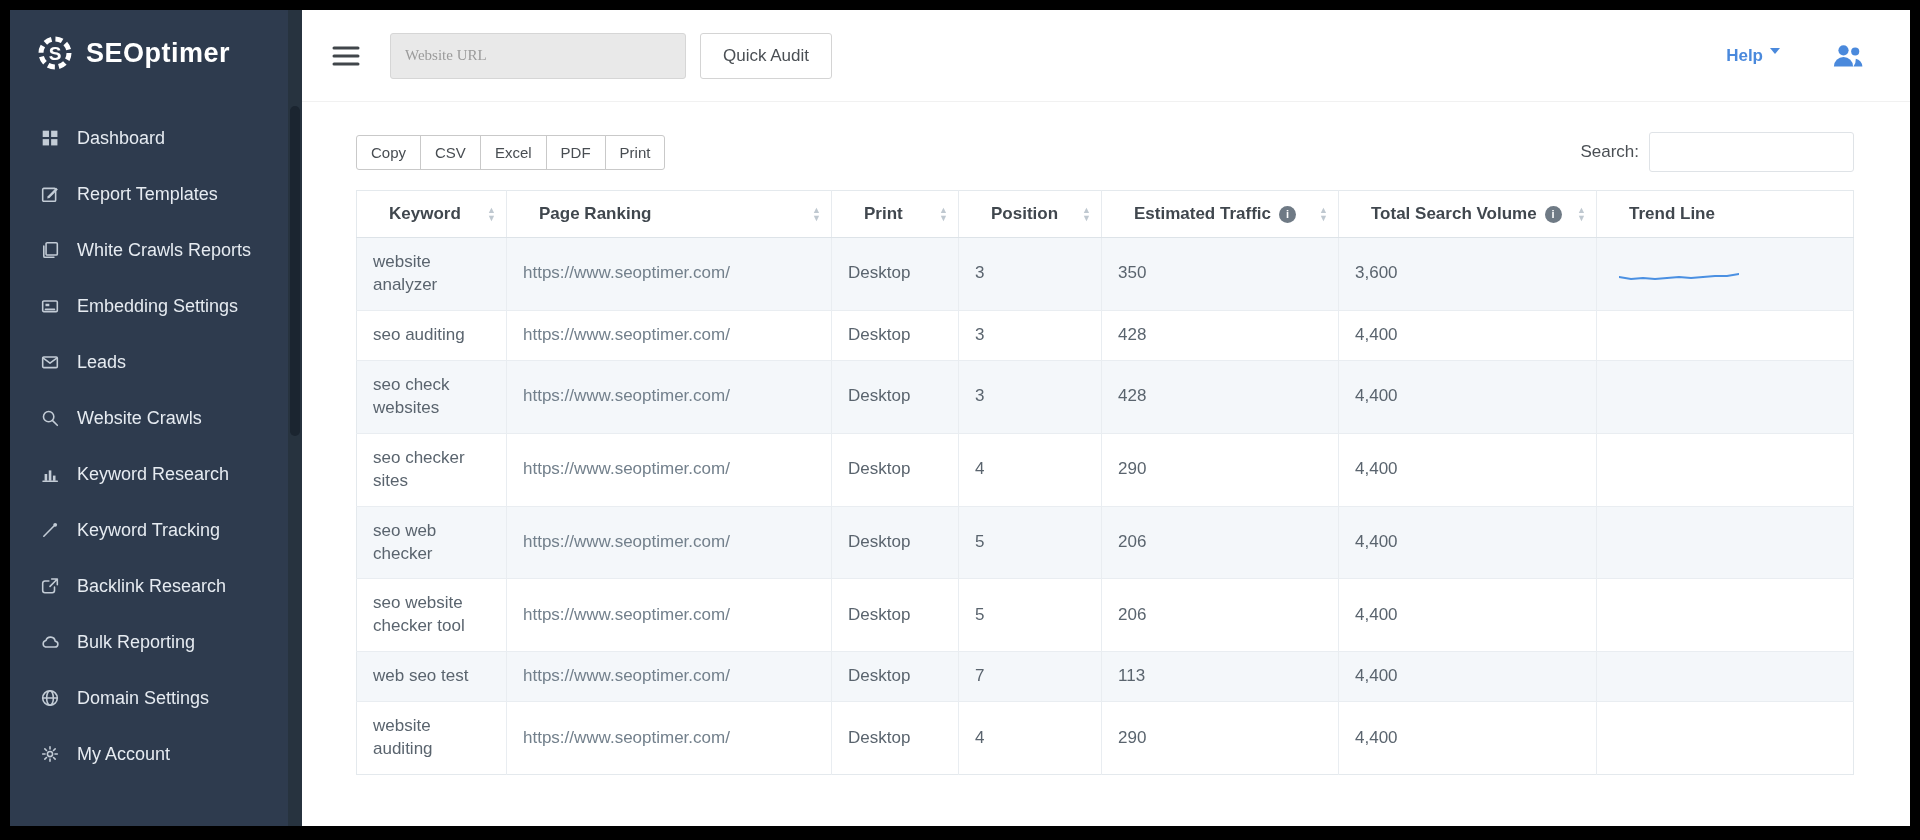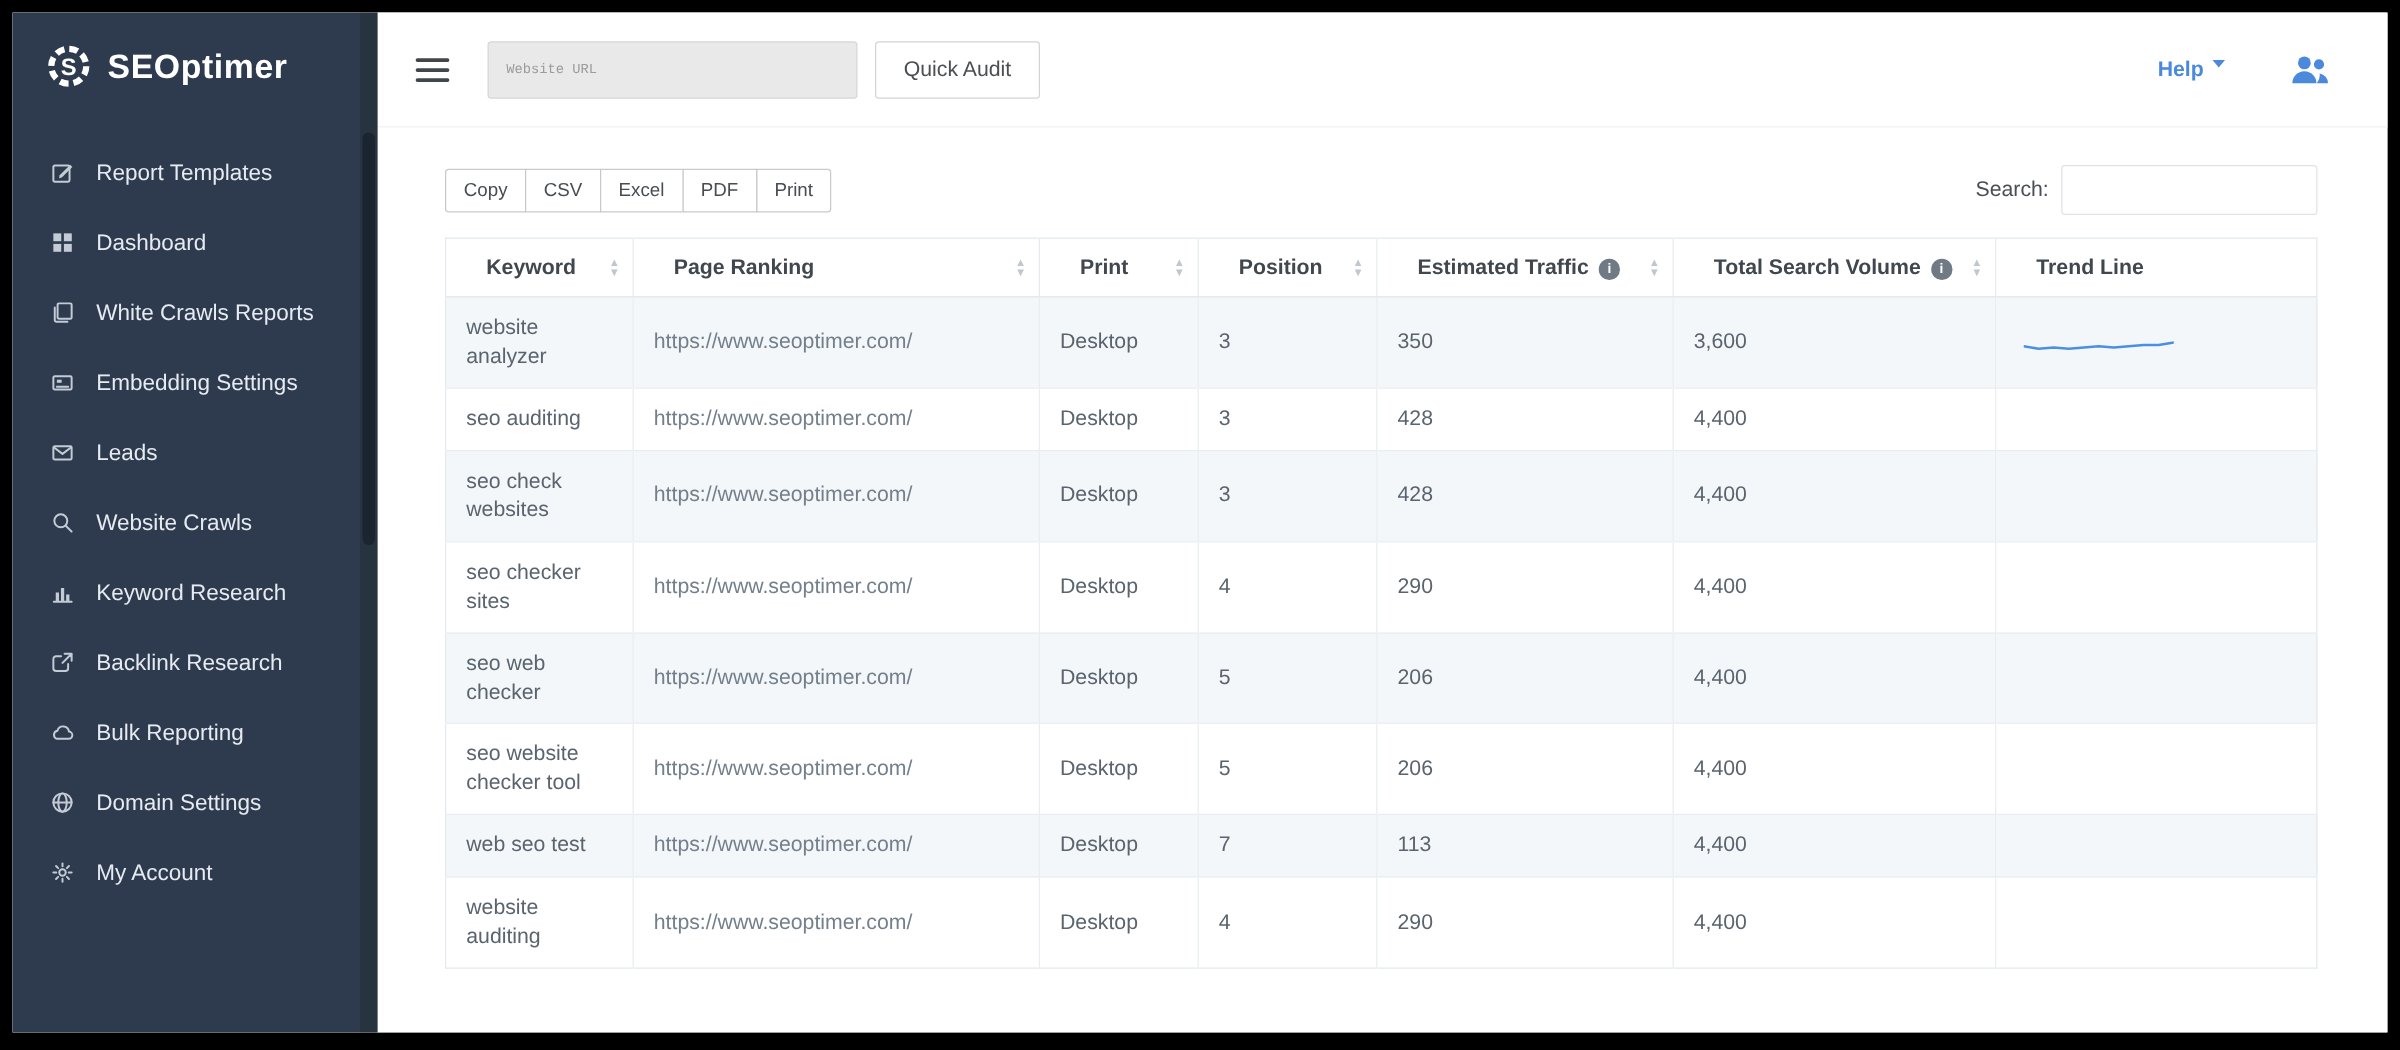--- a/index.html
+++ b/index.html
@@ -71,22 +71,22 @@
     border-bottom: 1px solid #f1f1f1;
     background: #fff;
   }
   .hamburger { cursor: pointer; color: #41464b; display: flex; margin-right: 30px; }
   .url-input {
     width: 296px; height: 46px;
     background: #e9e9e9;
     border: 1px solid #d6d6d6;
     border-radius: 3px;
     padding: 0 14px;
-    font-size: 11px; color: #555;
-    font-family: Liberation Mono, monospace;
+    font-size: 15px; color: #555;
+    font-family: Liberation Serif, serif;
   }
   .url-input::placeholder { color: #9b9b9b; }
   .quick-audit-btn {
     margin-left: 14px;
     height: 46px; padding: 0 22px;
     background: #fff;
     border: 1px solid #d4d4d4;
     border-radius: 3px;
     font-size: 17px; color: #4a4f54;
     font-family: inherit;
@@ -205,41 +205,41 @@
             <svg width="38" height="38" viewBox="0 0 38 38">
               <circle cx="19" cy="19" r="14" fill="none" stroke="#ffffff" stroke-width="5" stroke-dasharray="7 4"></circle>
               <text x="19" y="26" text-anchor="middle" font-size="19" font-weight="bold" fill="#ffffff" font-family="Liberation Sans, sans-serif">S</text>
             </svg>
           </span>
           <span class="logo-text">SEOptimer</span>
         </div>
         <nav class="nav">
             <div class="nav-item">
               <span class="nav-icon">
-                <svg width="18" height="18" viewBox="0 0 16 16" fill="none" stroke="currentColor" stroke-width="1.4" stroke-linecap="round" stroke-linejoin="round">
-                  <rect x="1.5" y="3" width="11.5" height="11.5" rx="1"></rect>
-                  <path d="M6 10 L13.5 2.5 L15 4 L7.5 11.5 L5.5 12 Z" fill="currentColor" stroke="none"></path>
-                </svg>
-              </span>
-              <span class="nav-label">Report Templates</span>
-            </div>
-            <div class="nav-item">
-              <span class="nav-icon">
                 <svg width="18" height="18" viewBox="0 0 16 16" fill="currentColor">
                   <rect x="1.5" y="1.5" width="5.6" height="5.6"></rect>
                   <rect x="9" y="1.5" width="5.6" height="5.6"></rect>
                   <rect x="1.5" y="9" width="5.6" height="5.6"></rect>
                   <rect x="9" y="9" width="5.6" height="5.6"></rect>
                 </svg>
               </span>
               <span class="nav-label">Dashboard</span>
             </div>
             <div class="nav-item">
               <span class="nav-icon">
                 <svg width="18" height="18" viewBox="0 0 16 16" fill="none" stroke="currentColor" stroke-width="1.4" stroke-linecap="round" stroke-linejoin="round">
+                  <rect x="1.5" y="3" width="11.5" height="11.5" rx="1"></rect>
+                  <path d="M6 10 L13.5 2.5 L15 4 L7.5 11.5 L5.5 12 Z" fill="currentColor" stroke="none"></path>
+                </svg>
+              </span>
+              <span class="nav-label">Report Templates</span>
+            </div>
+            <div class="nav-item">
+              <span class="nav-icon">
+                <svg width="18" height="18" viewBox="0 0 16 16" fill="none" stroke="currentColor" stroke-width="1.4" stroke-linecap="round" stroke-linejoin="round">
                   <rect x="4.5" y="1.5" width="10" height="11" rx="1"></rect>
                   <path d="M2.5 4.5 v9 a1 1 0 0 0 1 1 h8"></path>
                 </svg>
               </span>
               <span class="nav-label">White Crawls Reports</span>
             </div>
             <div class="nav-item">
               <span class="nav-icon">
                 <svg width="18" height="18" viewBox="0 0 16 16" fill="none" stroke="currentColor" stroke-width="1.4" stroke-linecap="round" stroke-linejoin="round">
                   <rect x="1.5" y="3.5" width="13" height="9.5" rx="1"></rect>
@@ -270,20 +270,29 @@
             <div class="nav-item">
               <span class="nav-icon">
                 <svg width="18" height="18" viewBox="0 0 16 16" fill="none" stroke="currentColor" stroke-width="1.4" stroke-linecap="round" stroke-linejoin="round">
                   <path d="M1.8 14.5 H14.5"></path>
                   <rect x="3.2" y="8" width="2.3" height="6" fill="currentColor" stroke="none"></rect>
                   <rect x="6.9" y="4.8" width="2.3" height="9.2" fill="currentColor" stroke="none"></rect>
                   <rect x="10.6" y="9.4" width="2.3" height="4.6" fill="currentColor" stroke="none"></rect>
                 </svg>
               </span>
               <span class="nav-label">Keyword Research</span>
+            </div>
+            <div class="nav-item">
+              <span class="nav-icon">
+                <svg width="18" height="18" viewBox="0 0 16 16" fill="none" stroke="currentColor" stroke-width="1.4" stroke-linecap="round" stroke-linejoin="round">
+                  <path d="M2.5 13.5 L11.5 4.5"></path>
+                  <circle cx="12.6" cy="3.4" r="1.7" fill="currentColor" stroke="none"></circle>
+                </svg>
+              </span>
+              <span class="nav-label">Keyword Tracking</span>
             </div>
             <div class="nav-item">
               <span class="nav-icon">
                 <svg width="18" height="18" viewBox="0 0 16 16" fill="none" stroke="currentColor" stroke-width="1.4" stroke-linecap="round" stroke-linejoin="round">
                   <path d="M7 3.5 H3.5 a2 2 0 0 0 -2 2 V12 a2 2 0 0 0 2 2 h6.5 a2 2 0 0 0 2 -2 V9"></path>
                   <path d="M9.5 1.8 H14.5 V6.8 M14.5 1.8 L8 8.3"></path>
                 </svg>
               </span>
               <span class="nav-label">Backlink Research</span>
             </div>

